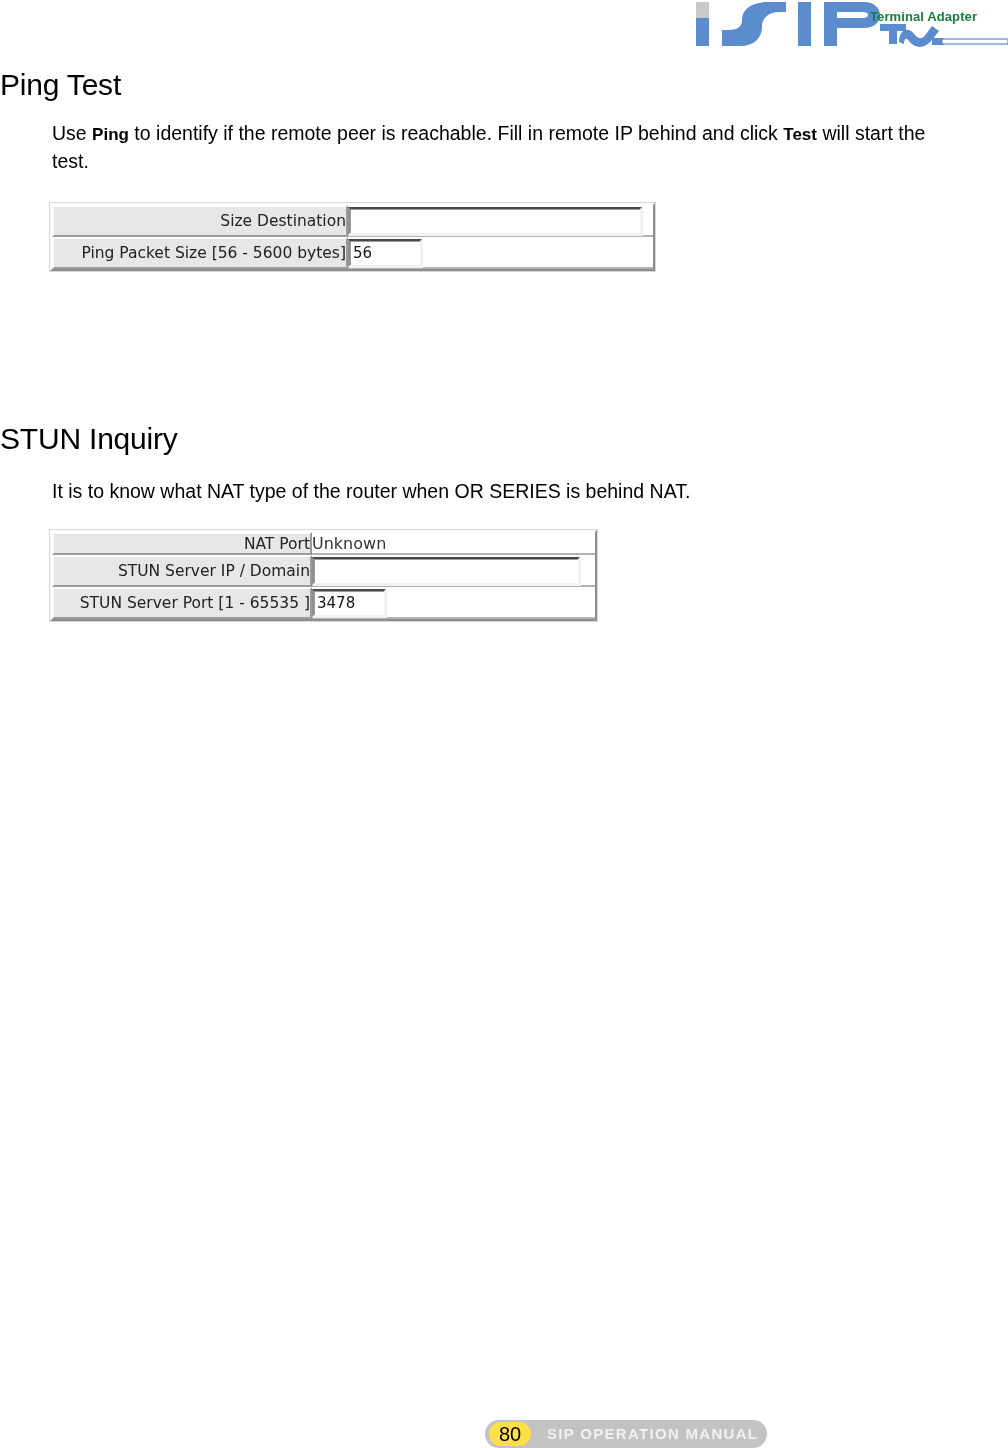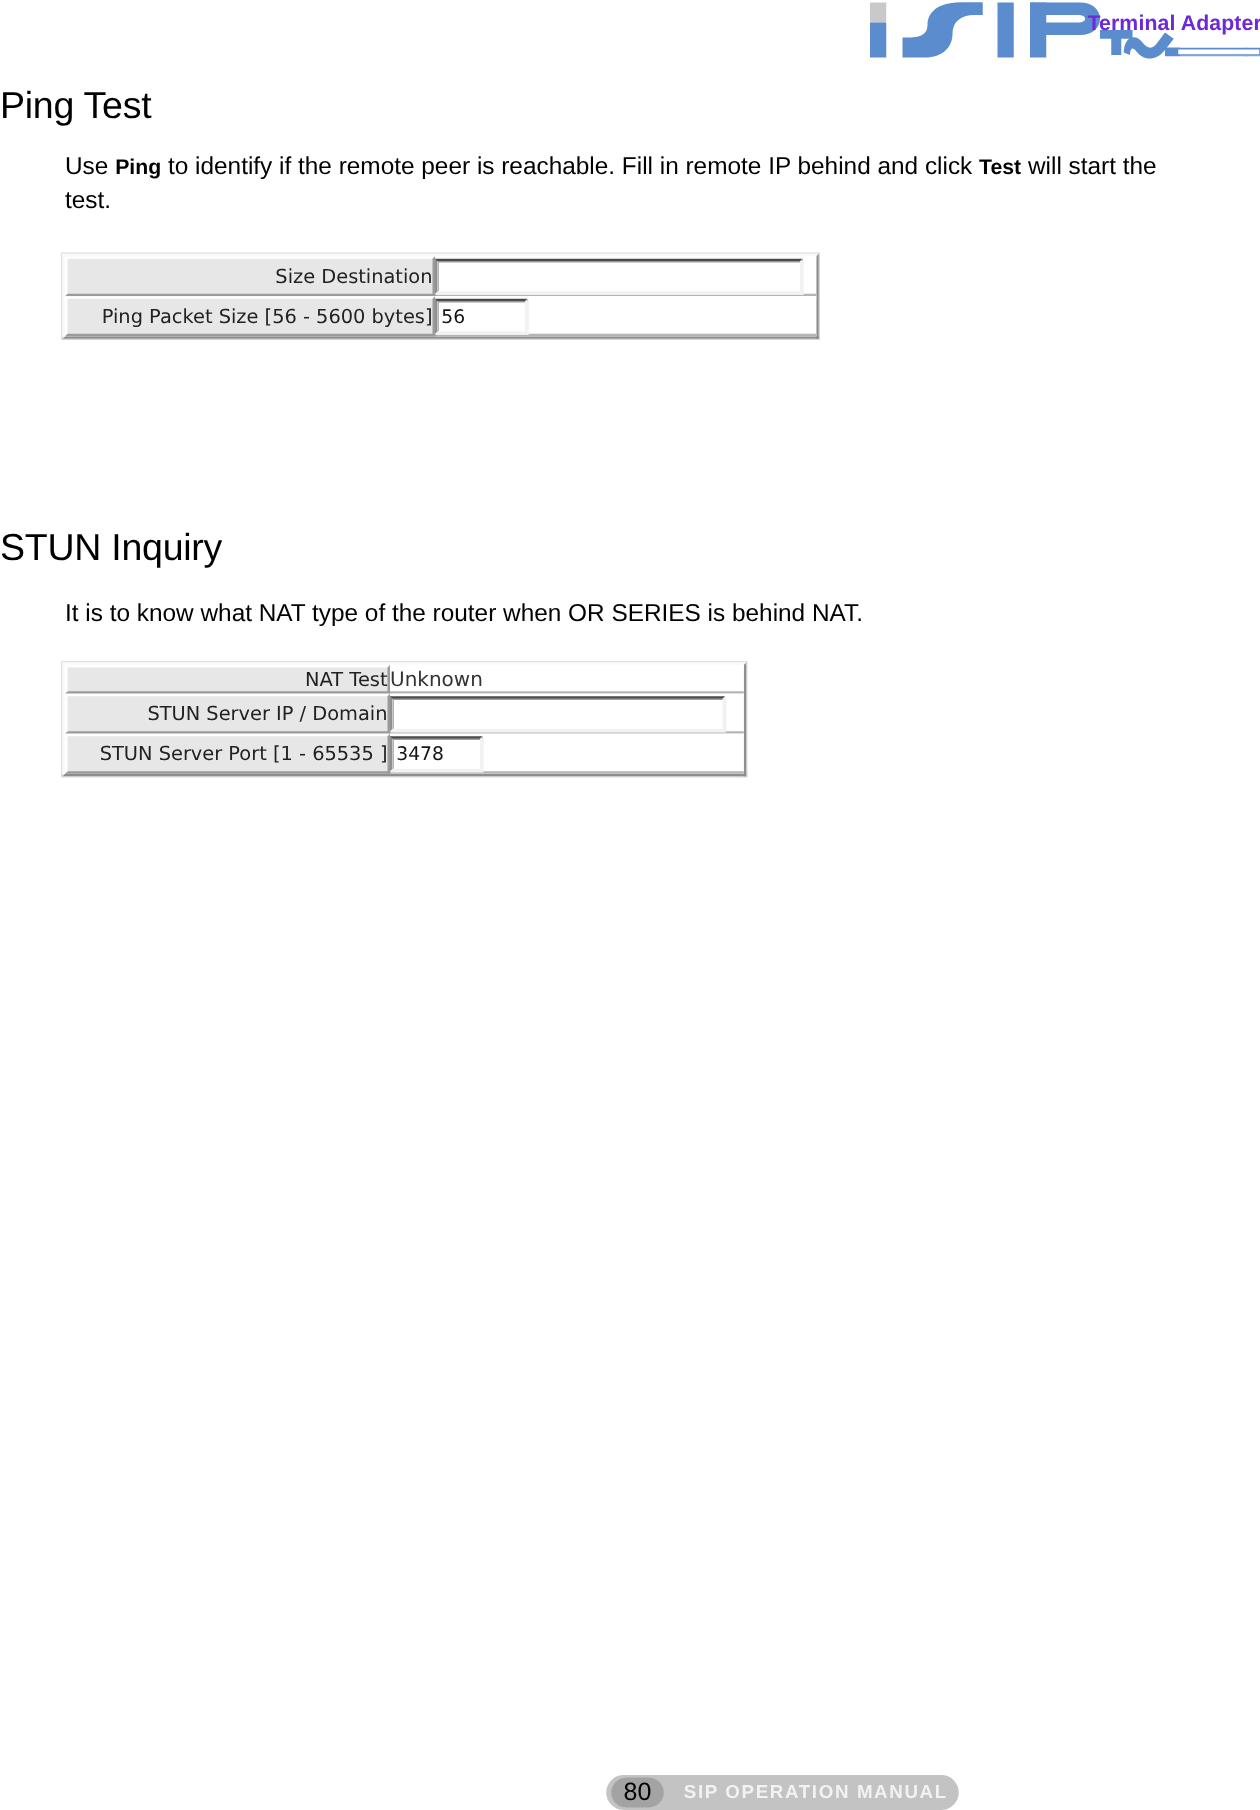--- a/index.html
+++ b/index.html
@@ -29,24 +29,24 @@
     right: 0;
     top: 0;
     width: 350px;
     height: 52px;
   }
   .logo-svg { position: absolute; left: 0; top: 0; }
   .terminal-adapter {
     position: absolute;
     left: 212px;
     top: 9px;
-    font-size: 17px;
+    font-size: 13px;
     font-weight: bold;
     letter-spacing: 0.1px;
-    color: #6d28d9;
+    color: #15803d;
     white-space: nowrap;
   }
 
   
   h1.section-title {
     position: absolute;
     margin: 0;
     padding: 0;
     font-size: 30px;
     font-weight: normal;
@@ -133,21 +133,21 @@
     height: 28px;
     background: #c3c3c3;
     border-radius: 14px;
   }
   .footer-page {
     position: absolute;
     left: 4px;
     top: 2px;
     width: 42px;
     height: 24px;
-    background: #a3a3a3;
+    background: #fde047;
     border-radius: 12px;
     color: #000000;
     font-size: 20px;
     line-height: 24px;
     text-align: center;
     font-family: "Liberation Sans", sans-serif;
   }
   .footer-label {
     position: absolute;
     left: 62px;
@@ -217,21 +217,21 @@
 </tbody>
   </table>
 
 <h1 class="section-title" style="left:0px; top:422px;">STUN Inquiry</h1>
 
 <p class="body-text" style="left:52px; top:478px; width:905px;">It is to know what NAT type of the router when OR SERIES is behind NAT.</p>
 
 <table class="win-table" style="left:50px; top:530px; width:547px;">
   <tbody>
       <tr>
-    <td class="cell-label" style="width:256px;">NAT Test</td>
+    <td class="cell-label" style="width:256px;">NAT Port</td>
     <td class="cell-static">Unknown</td>
   </tr>
   <tr>
     <td class="cell-label">STUN Server IP / Domain</td>
     <td class="cell-field">
       <input class="win-input w-long" type="text" style="width: 268px;" value="">
     </td>
   </tr>
   <tr>
     <td class="cell-label">STUN Server Port [1 - 65535 ]</td>

